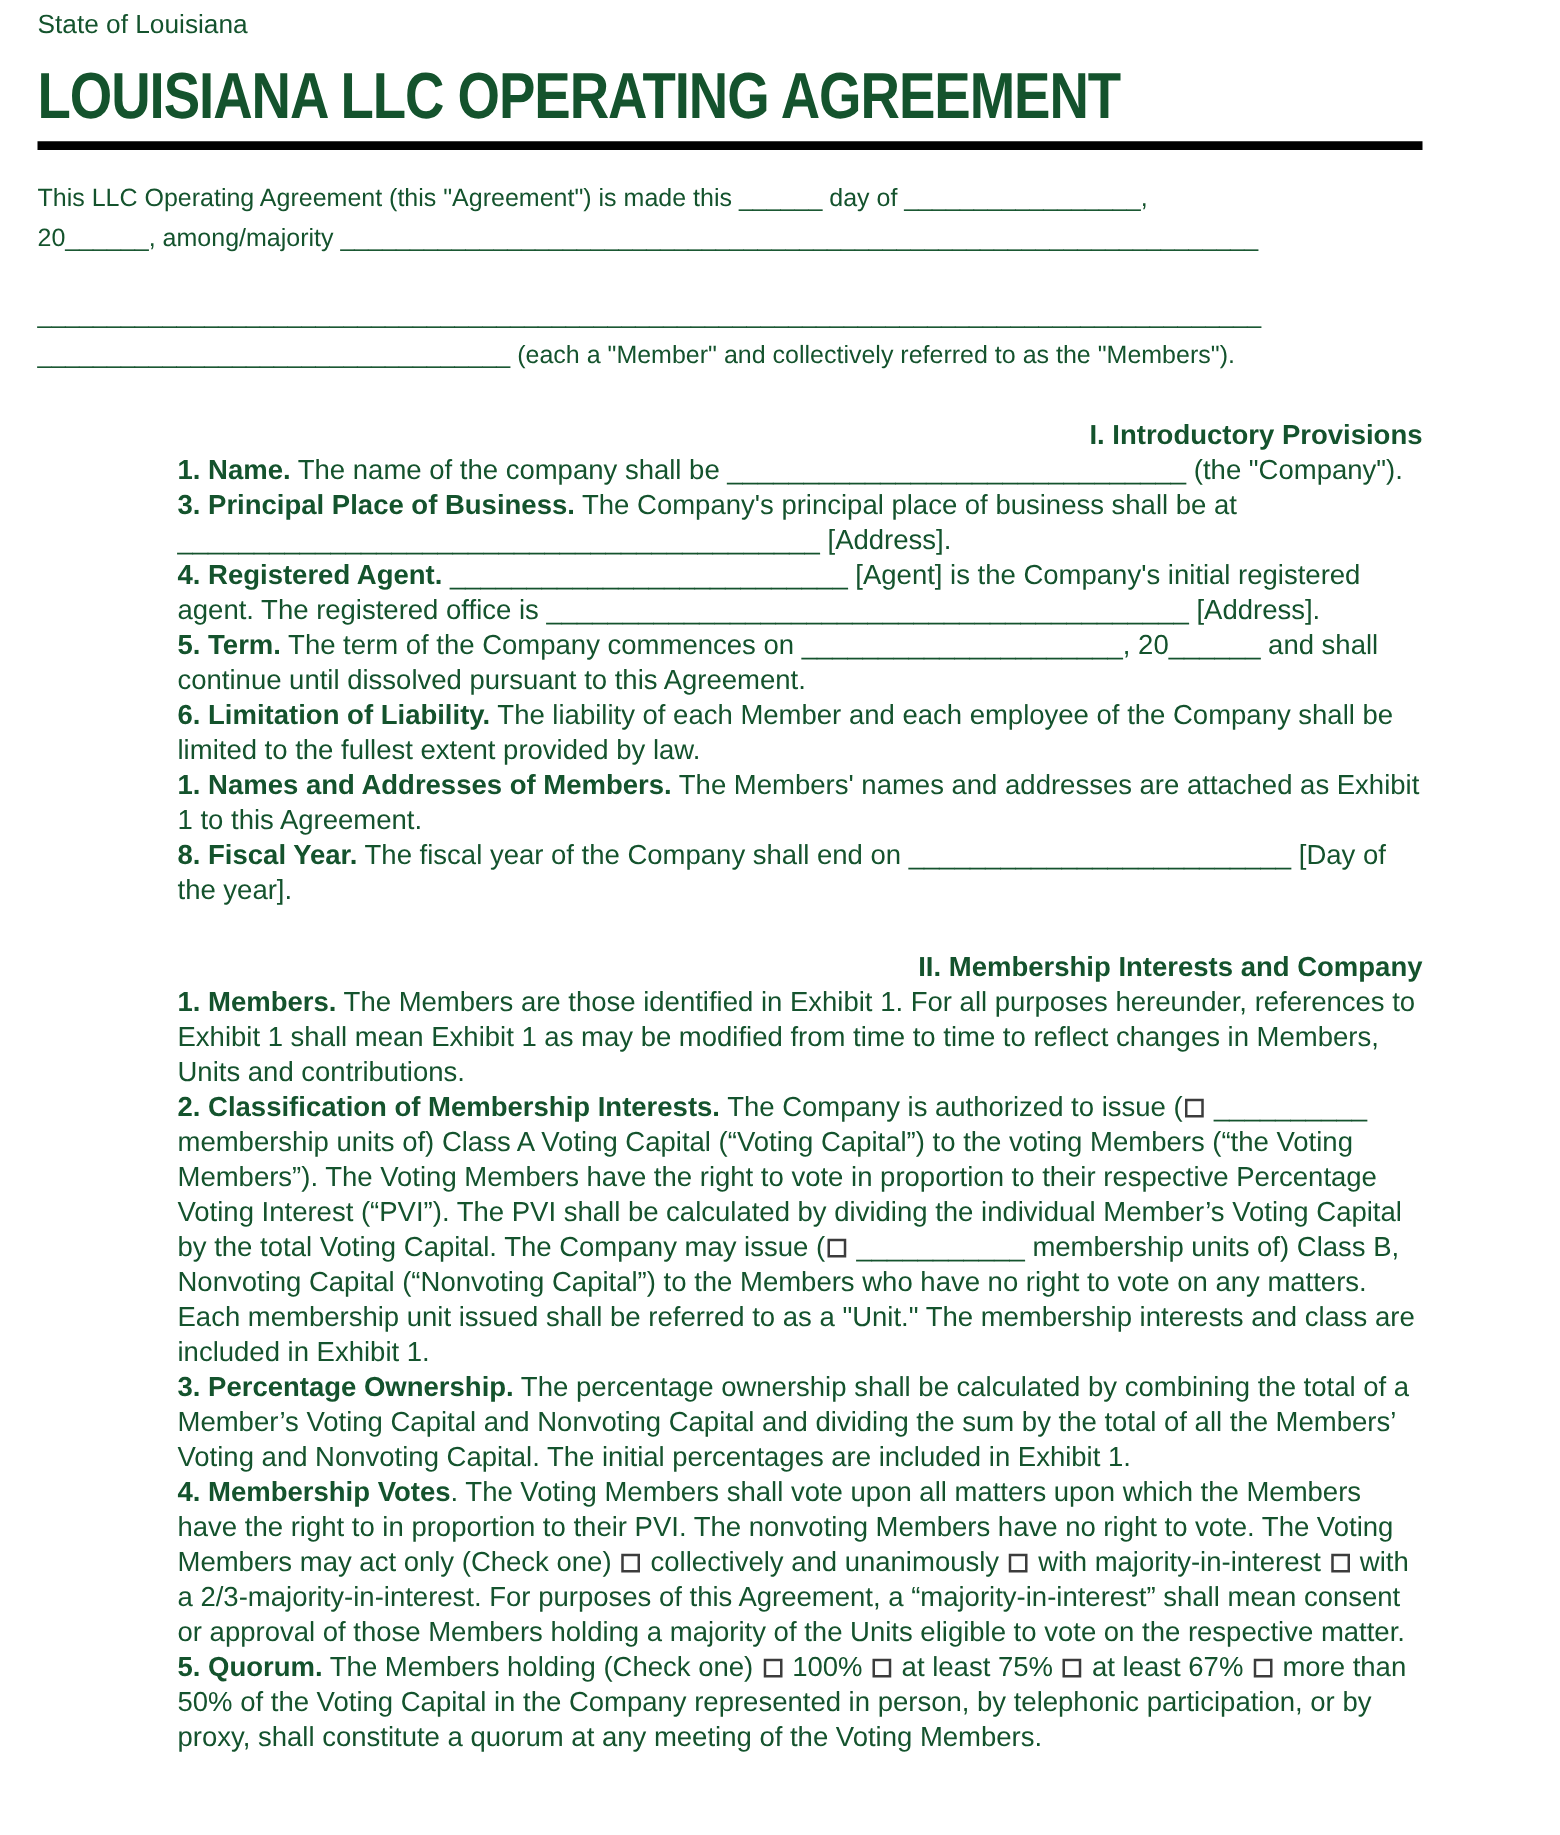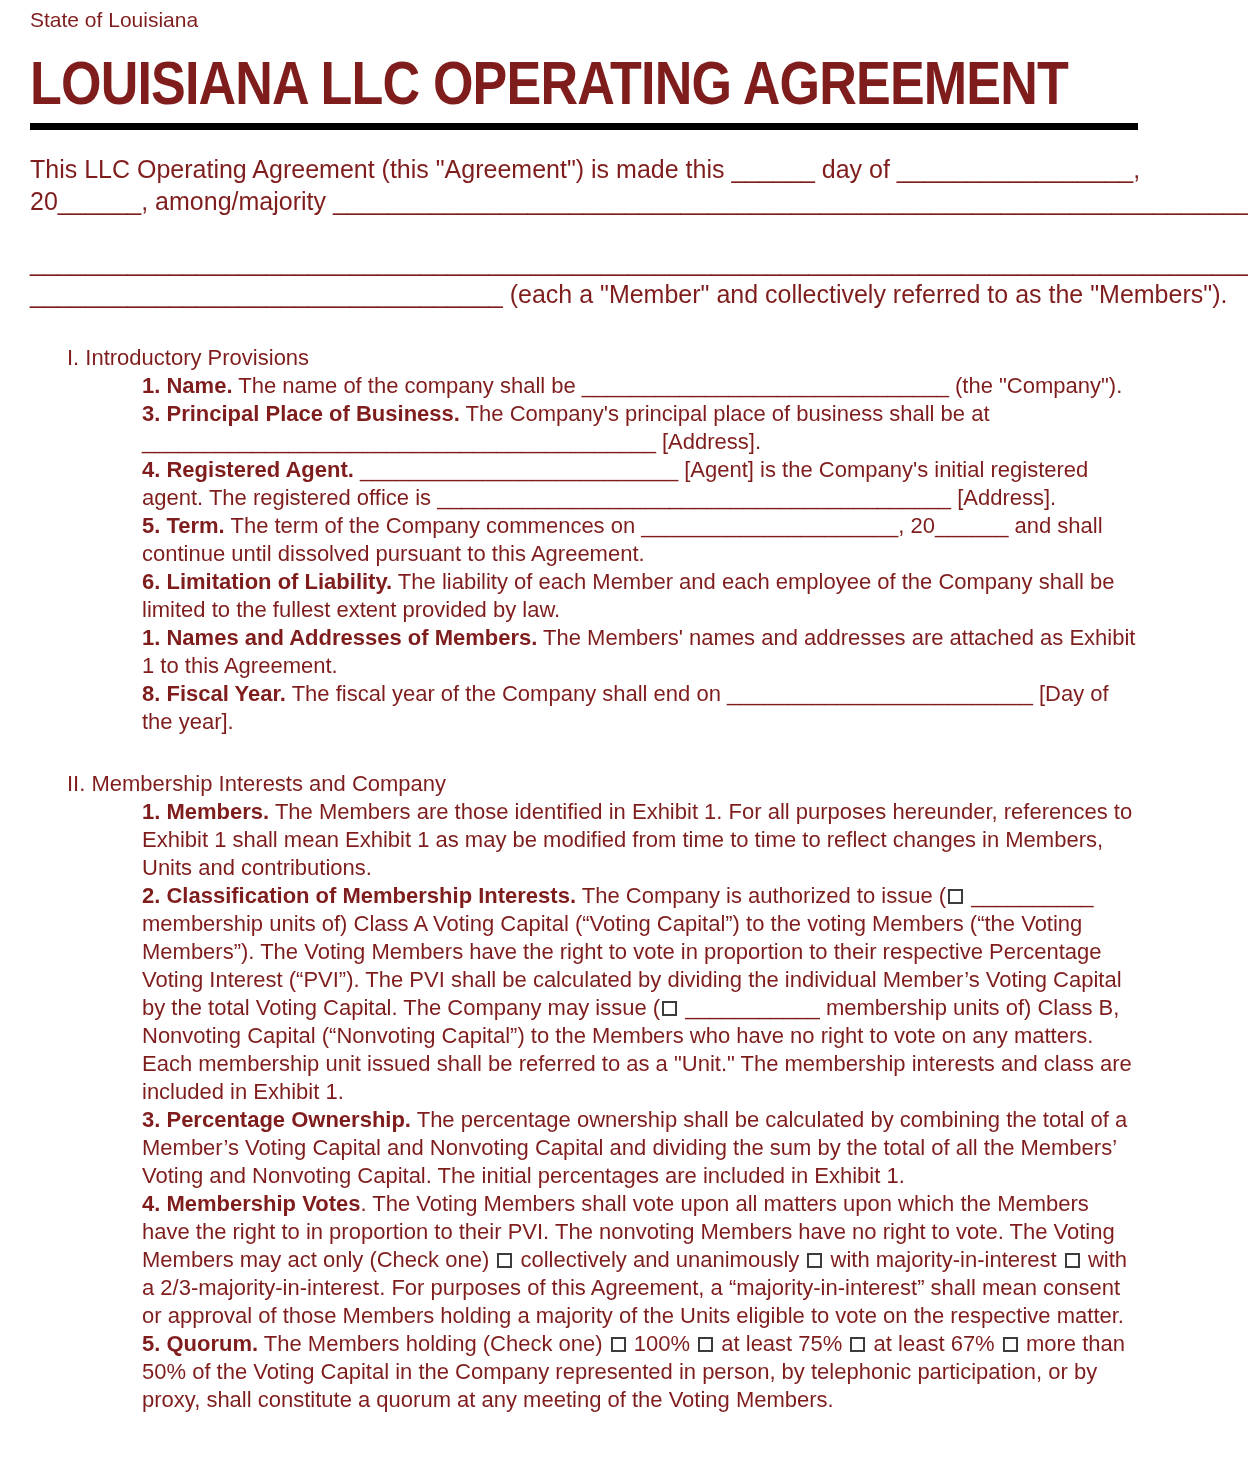--- a/index.html
+++ b/index.html
@@ -3,63 +3,64 @@
 <meta charset="utf-8">
 <style>
   html, body { margin: 0; padding: 0; background: #ffffff; }
   .page {
     position: relative;
     width: 1248px;
     height: 1468px;
     box-sizing: border-box;
     padding: 6px 110px 0 30px;
     background: #ffffff;
-    color: #7f1d1d;
+    color: #14532d;
     font-family: "Liberation Sans", "DejaVu Sans", sans-serif;
     overflow: hidden;
   }
   .state-line {
     font-size: 21px;
     line-height: 27px;
   }
   .title {
     margin: 17px 0 0 0;
-    font-size: 62px;
+    font-size: 52px;
     font-weight: bold;
     line-height: 1.05;
     white-space: nowrap;
   }
   .title-inner {
     display: inline-block;
     transform: scaleX(0.84);
     transform-origin: 0 50%;
     letter-spacing: -1px;
   }
   .title-rule {
     height: 7px;
     background: #000000;
     margin-top: 8px;
   }
   .intro {
     margin-top: 23px;
-    font-size: 25px;
+    font-size: 20px;
   }
   .intro-line {
     white-space: pre;
     line-height: 32px;
   }
   .intro-line.gap-above { margin-top: 29px; }
   .section {
     margin-top: 34px;
     font-size: 22px;
     line-height: 28px;
   }
   .section-heading {
-    font-weight: normal;
+    font-weight: bold;
     margin-left: 37px;
+    text-align: right;
   }
   .item {
     margin-left: 112px;
     max-width: 1035px;
     white-space: pre-wrap;
   }
   .item .lead { font-weight: bold; }
   .cb {
     display: inline-block;
     width: 15px;

